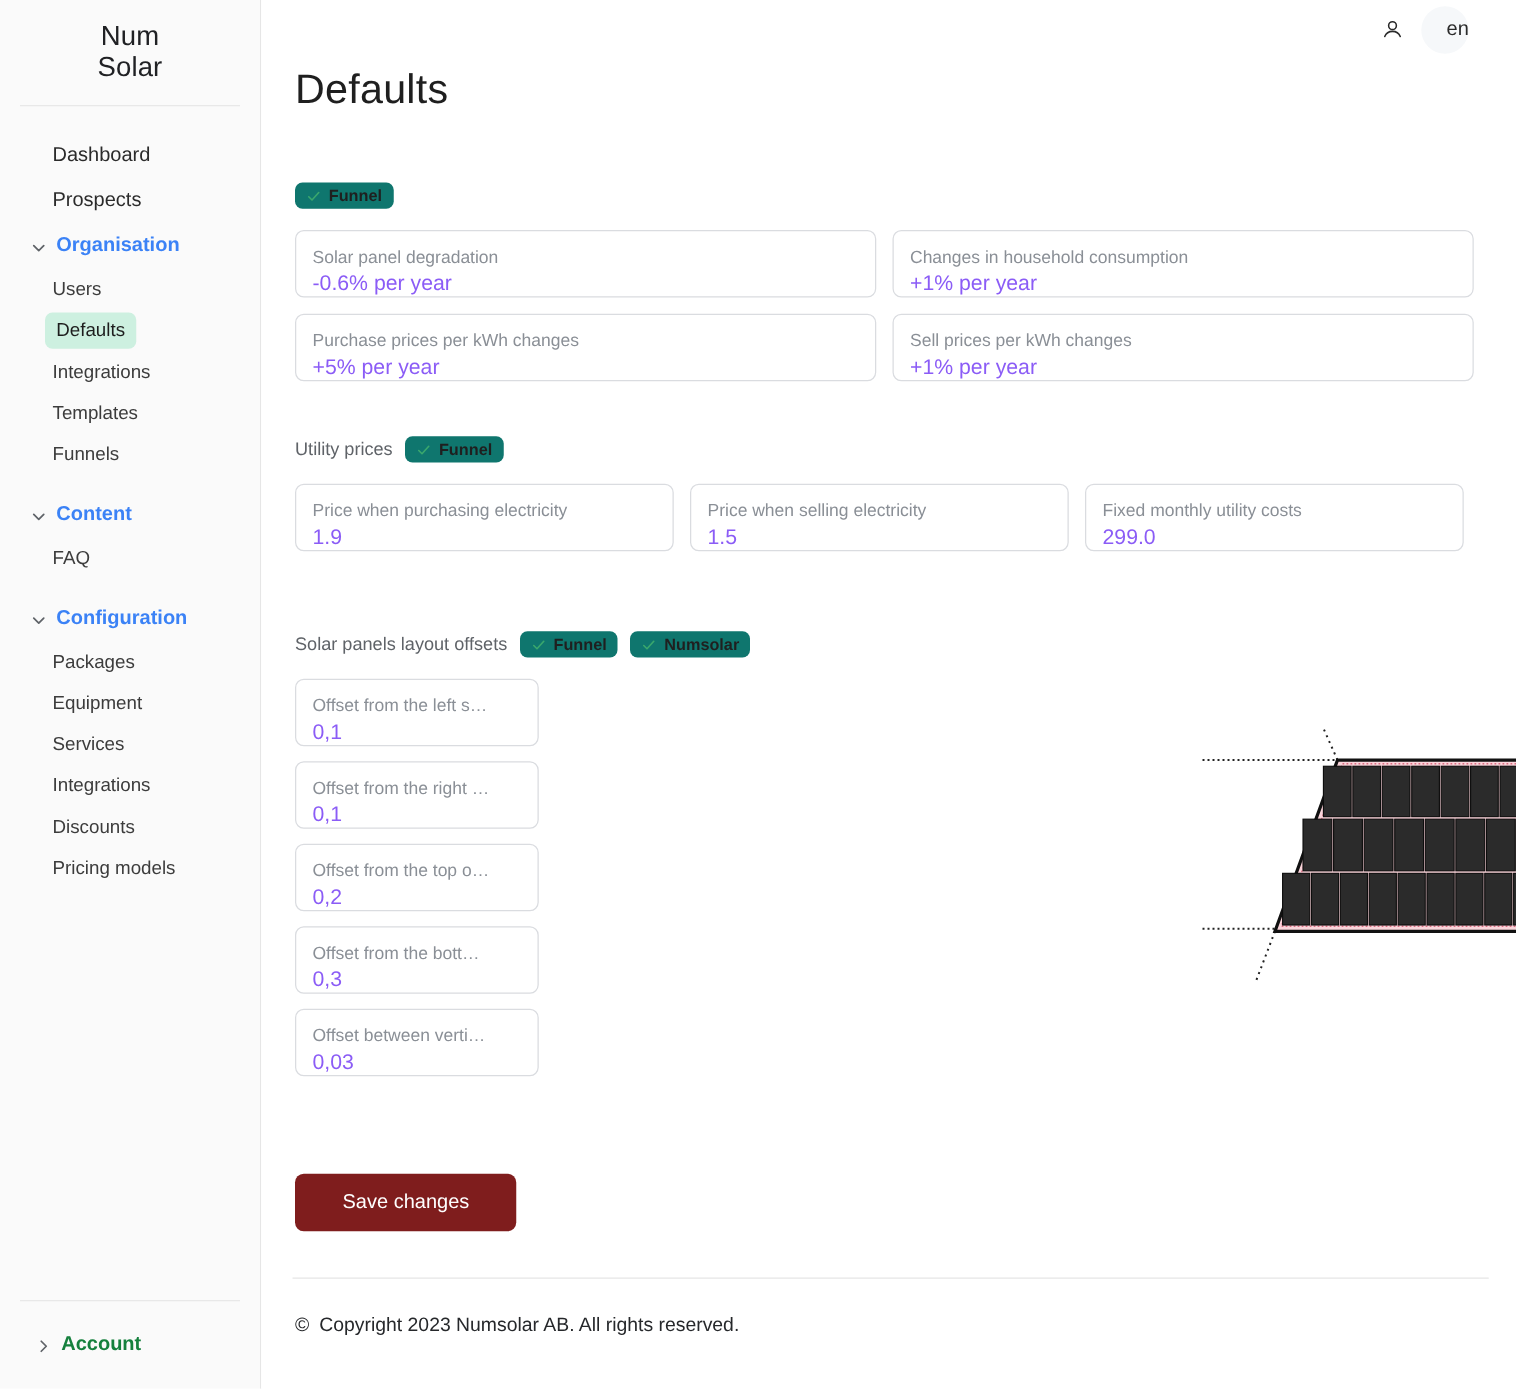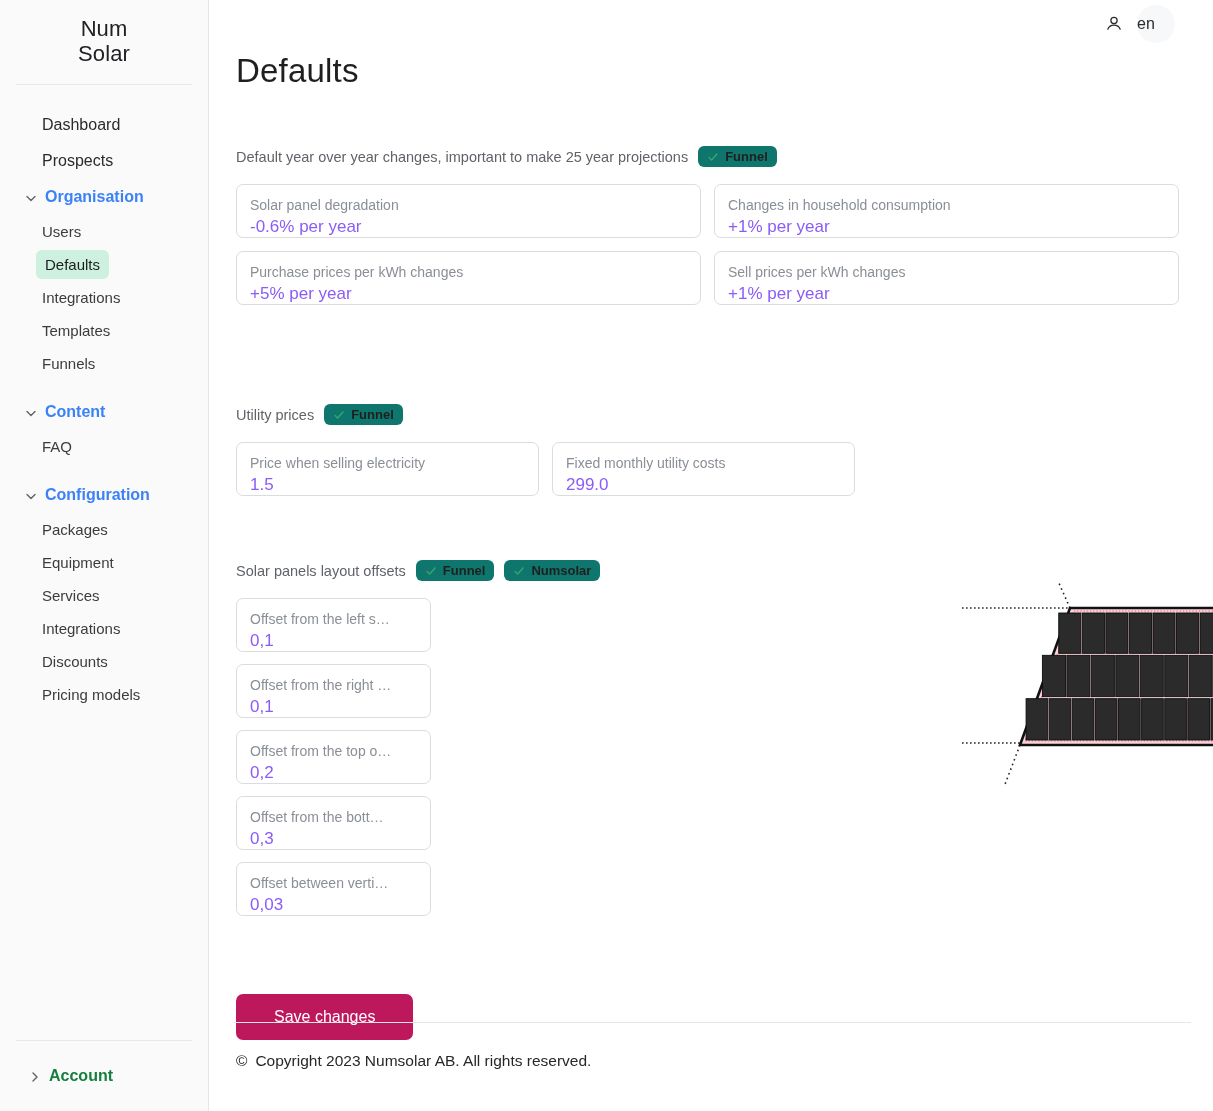--- a/index.html
+++ b/index.html
@@ -93,21 +93,21 @@
   }
   .topbar {
     height: 48px;
     display: flex; align-items: center; justify-content: flex-end;
     padding-right: 16px; gap: 10px;
   }
   .user-icon { width: 26px; height: 26px; display:flex; align-items:center; justify-content:center; cursor:pointer;}
   .lang-badge {
     width: 38px; height: 38px; border-radius: 50%;
     background: #f6f8fa;
-    display: flex; align-items: center; justify-content: flex-start;
+    display: flex; align-items: center; justify-content: flex-end;
     font-size: 16px; color: #2b2b2b; cursor: pointer;
   }
   .content { padding: 0 0 0 27px; }
   .page-title {
     font-size: 33px; color: #1f1f1f;
     margin: 4px 0 0 0; font-weight: normal;
     letter-spacing: .2px;
   }
 
   .section { margin-top: 0; }
@@ -148,21 +148,21 @@
   .offsets-left { display: flex; flex-wrap: wrap; gap: 12px; width: 392px; align-items: center; }
 
   .diagram-wrap {
     position: absolute; left: 745px; top: 575px;
     width: 430px; height: 230px;
   }
 
   .save-btn {
     margin-top: 78px;
     display: inline-block;
-    background: #be185d;
+    background: #7f1d1d;
     color: #ffffff;
     border: none;
     border-radius: 7px;
     font-size: 16px;
     font-family: "Liberation Sans", sans-serif;
     padding: 14px 38px;
     cursor: pointer;
   }
 
   .footer-divider {
@@ -287,21 +287,20 @@
         <span>en</span>
       </div>
     </div>
 
     <div class="content">
 
       <h1 class="page-title">Defaults</h1>
 
       <section class="section" style="margin-top:56px">
         <div class="section-head">
-          <span>Default year over year changes, important to make 25 year projections</span>
           <span class="chip">
             <span class="check">
               <svg width="12" height="12" viewBox="0 0 12 12">
                   <path d="M2 6.4 L4.6 9 L10 3" fill="none" stroke="#3aa76d" stroke-width="1.3" stroke-linecap="round" stroke-linejoin="round"></path>
                 </svg>
             </span>
             <span>Funnel</span>
           </span>
         </div>
 
@@ -318,34 +317,38 @@
             <div class="field-label">Purchase prices per kWh changes</div>
             <div class="field-value">+5% per year</div>
           </div>
           <div class="field w-big">
             <div class="field-label">Sell prices per kWh changes</div>
             <div class="field-value">+1% per year</div>
           </div>
         </div>
       </section>
 
-      <section class="section" style="margin-top:99px">
+      <section class="section" style="margin-top:44px">
         <div class="section-head">
           <span>Utility prices</span>
           <span class="chip">
             <span class="check">
               <svg width="12" height="12" viewBox="0 0 12 12">
                   <path d="M2 6.4 L4.6 9 L10 3" fill="none" stroke="#3aa76d" stroke-width="1.3" stroke-linecap="round" stroke-linejoin="round"></path>
                 </svg>
             </span>
             <span>Funnel</span>
           </span>
         </div>
 
         <div class="fields" style="margin-top:17px; width:955px;">
+          <div class="field w-mid">
+            <div class="field-label">Price when purchasing electricity</div>
+            <div class="field-value">1.9</div>
+          </div>
           <div class="field w-mid">
             <div class="field-label">Price when selling electricity</div>
             <div class="field-value">1.5</div>
           </div>
           <div class="field w-mid">
             <div class="field-label">Fixed monthly utility costs</div>
             <div class="field-value">299.0</div>
           </div>
         </div>
       </section>

